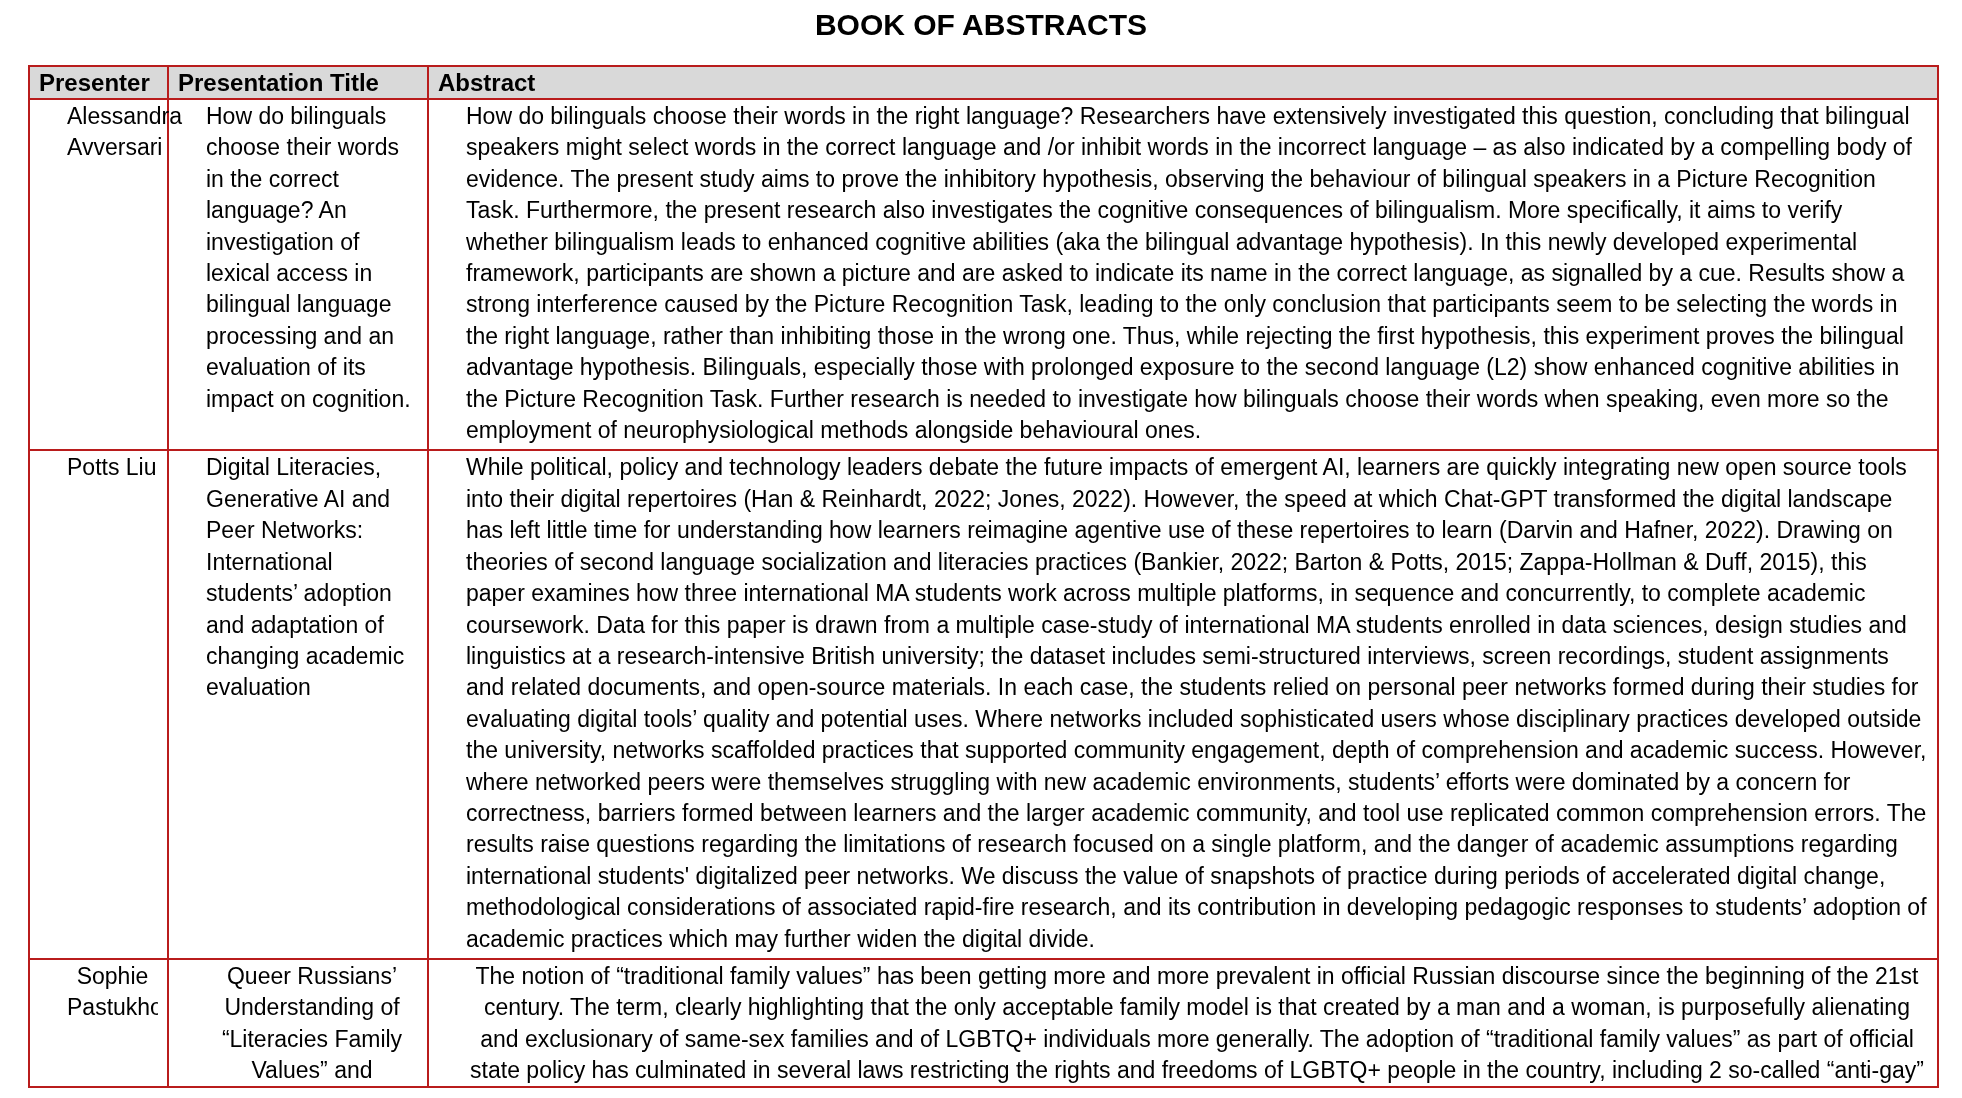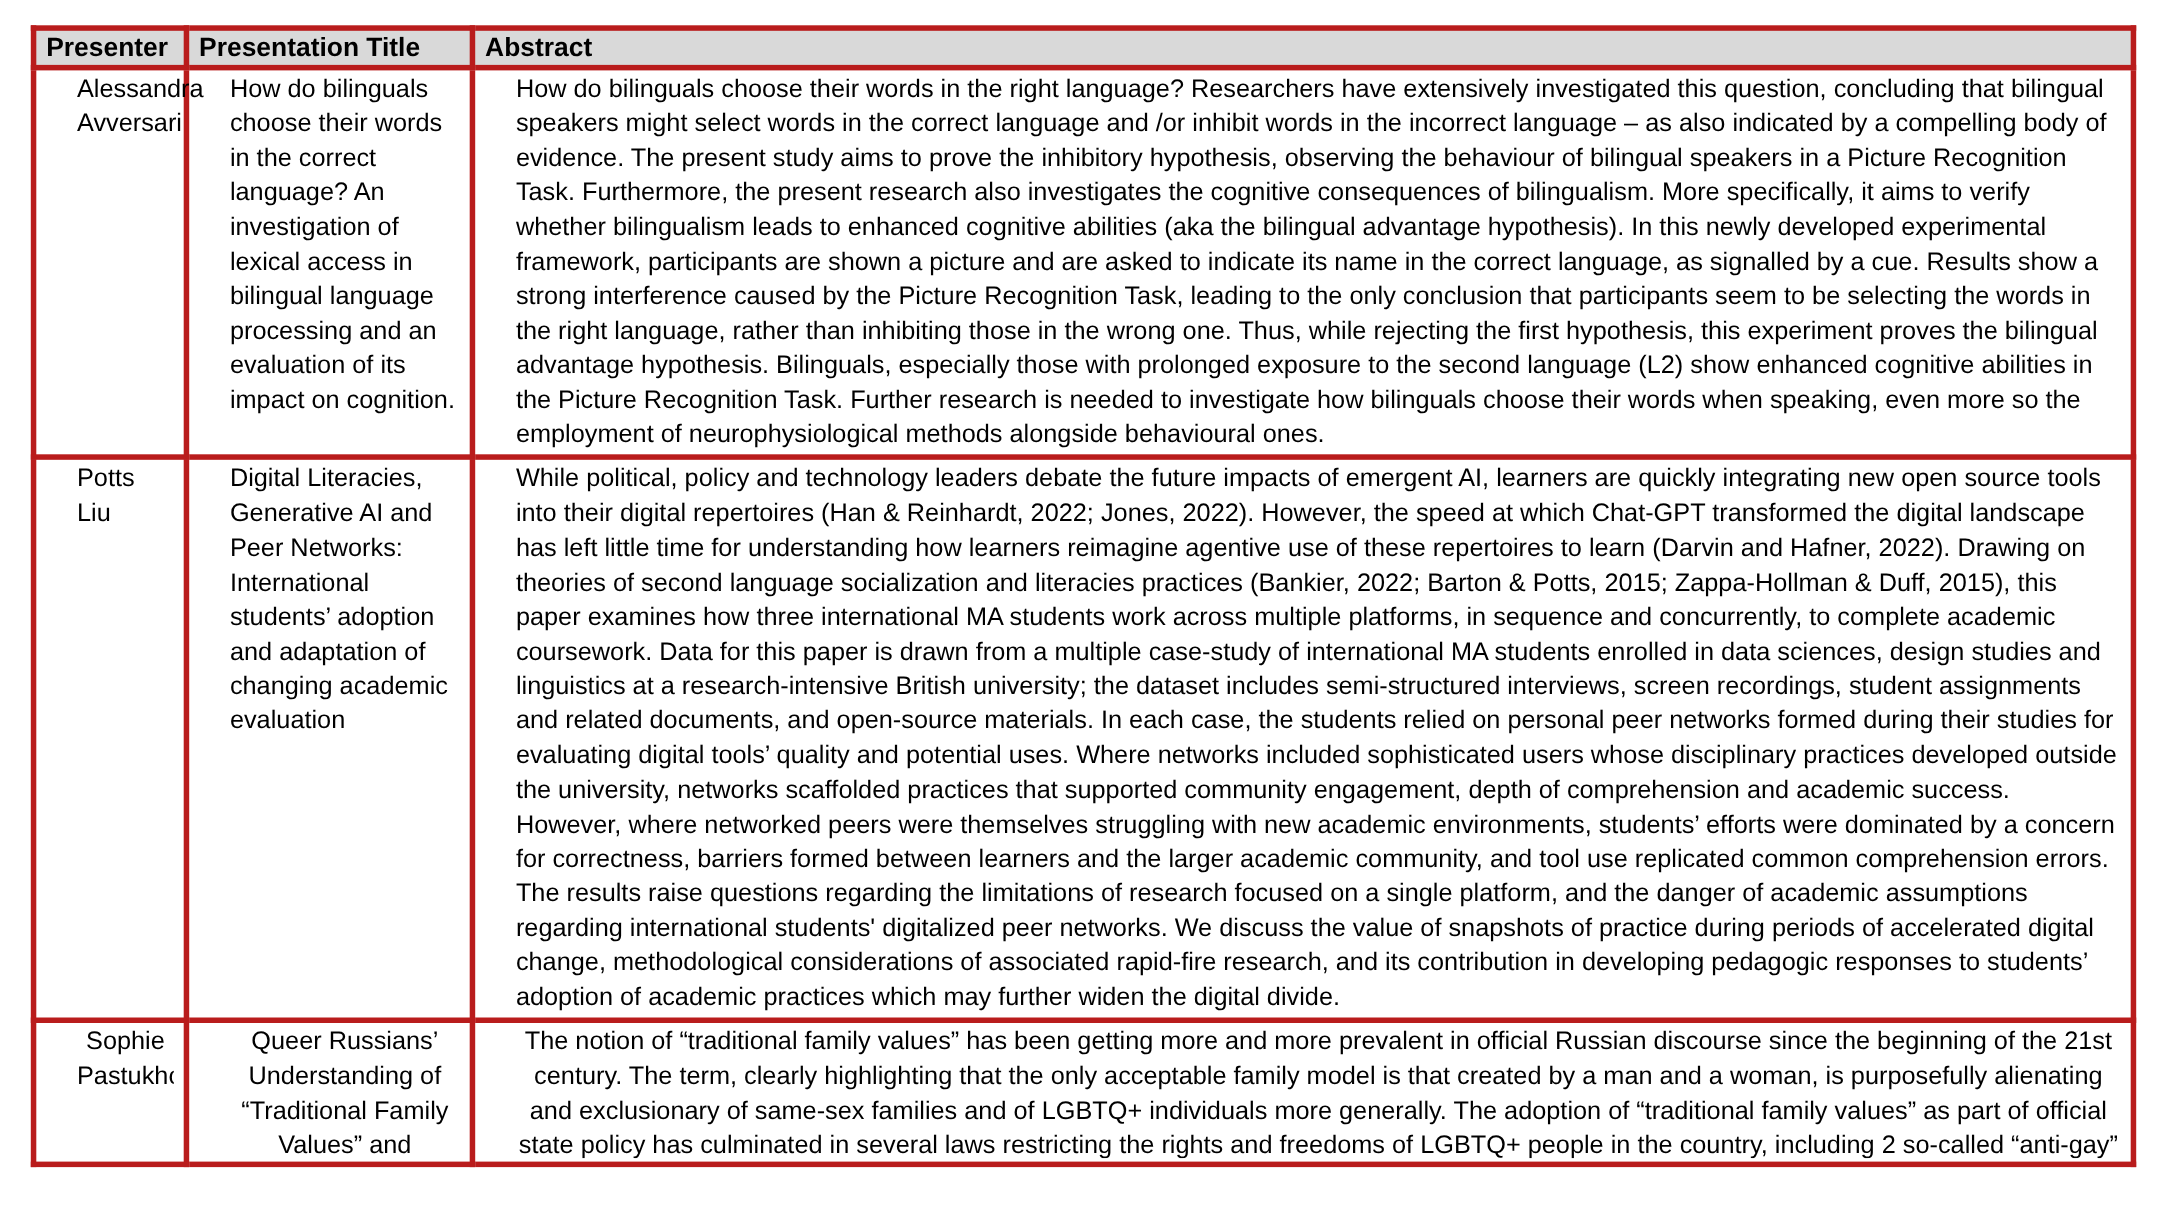--- a/index.html
+++ b/index.html
@@ -31,21 +31,21 @@
   table.abstracts {
     border-collapse: collapse;
     table-layout: fixed;
     margin: 23px 0 0 28px;
     width: 1909px;
   }
   col.c-presenter { width: 139px; }
   col.c-title     { width: 260px; }
   col.c-abstract  { width: 1510px; }
   th, td {
-    border: 5px solid #b91c1c;
+    border: 2px solid #b91c1c;
     vertical-align: top;
     padding: 1px 9px 3px 9px;
     text-align: left;
   }
   thead th {
     background: #d9d9d9;
     font-size: 24px;
     font-weight: 700;
     line-height: 27px;
     padding-top: 2px;
@@ -61,20 +61,21 @@
     height: 122px;
     overflow: hidden;
     text-align: center;
   }
 </style>
 </head>
 <body>
 
 <div class="page">
 
+  <h1 class="doc-title">BOOK OF ABSTRACTS</h1>
 
   <table class="abstracts">
     <colgroup>
       <col class="c-presenter">
       <col class="c-title">
       <col class="c-abstract">
     </colgroup>
     <thead>
       <tr>
         <th>Presenter</th>
@@ -94,21 +95,21 @@
         <td>Potts Liu</td>
         <td>Digital Literacies, Generative AI and Peer Networks: International students’ adoption and adaptation of changing academic evaluation</td>
         <td>While political, policy and technology leaders debate the future impacts of emergent AI, learners are quickly integrating new open source tools into their digital repertoires (Han &amp; Reinhardt, 2022; Jones, 2022). However, the speed at which Chat-GPT transformed the digital landscape has left little time for understanding how learners reimagine agentive use of these repertoires to learn (Darvin and Hafner, 2022). Drawing on theories of second language socialization and literacies practices (Bankier, 2022; Barton &amp; Potts, 2015; Zappa-Hollman &amp; Duff, 2015), this paper examines how three international MA students work across multiple platforms, in sequence and concurrently, to complete academic coursework. Data for this paper is drawn from a multiple case-study of international MA students enrolled in data sciences, design studies and linguistics at a research-intensive British university; the dataset includes semi-structured interviews, screen recordings, student assignments and related documents, and open-source materials. In each case, the students relied on personal peer networks formed during their studies for evaluating digital tools’ quality and potential uses. Where networks included sophisticated users whose disciplinary practices developed outside the university, networks scaffolded practices that supported community engagement, depth of comprehension and academic success. However, where networked peers were themselves struggling with new academic environments, students’ efforts were dominated by a concern for correctness, barriers formed between learners and the larger academic community, and tool use replicated common comprehension errors. The results raise questions regarding the limitations of research focused on a single platform, and the danger of academic assumptions regarding international students' digitalized peer networks. We discuss the value of snapshots of practice during periods of accelerated digital change, methodological considerations of associated rapid-fire research, and its contribution in developing pedagogic responses to students’ adoption of academic practices which may further widen the digital divide.</td>
       </tr>
 
       <tr>
         <td>
           <div class="clip">Sophie Pastukhova</div>
         </td>
         <td>
-          <div class="clip">Queer Russians’ Understanding of “Traditional Family Values” and</div>
+          <div class="clip">Queer Russians’ Understanding of “Literacies Family Values” and</div>
         </td>
         <td>
           <div class="clip">The notion of “traditional family values” has been getting more and more prevalent in official Russian discourse since the beginning of the 21st century. The term, clearly highlighting that the only acceptable family model is that created by a man and a woman, is purposefully alienating and exclusionary of same-sex families and of LGBTQ+ individuals more generally. The adoption of “traditional family values” as part of official state policy has culminated in several laws restricting the rights and freedoms of LGBTQ+ people in the country, including 2 so-called “anti-gay”</div>
         </td>
       </tr>
 
     </tbody>
   </table>
 
 </div>

